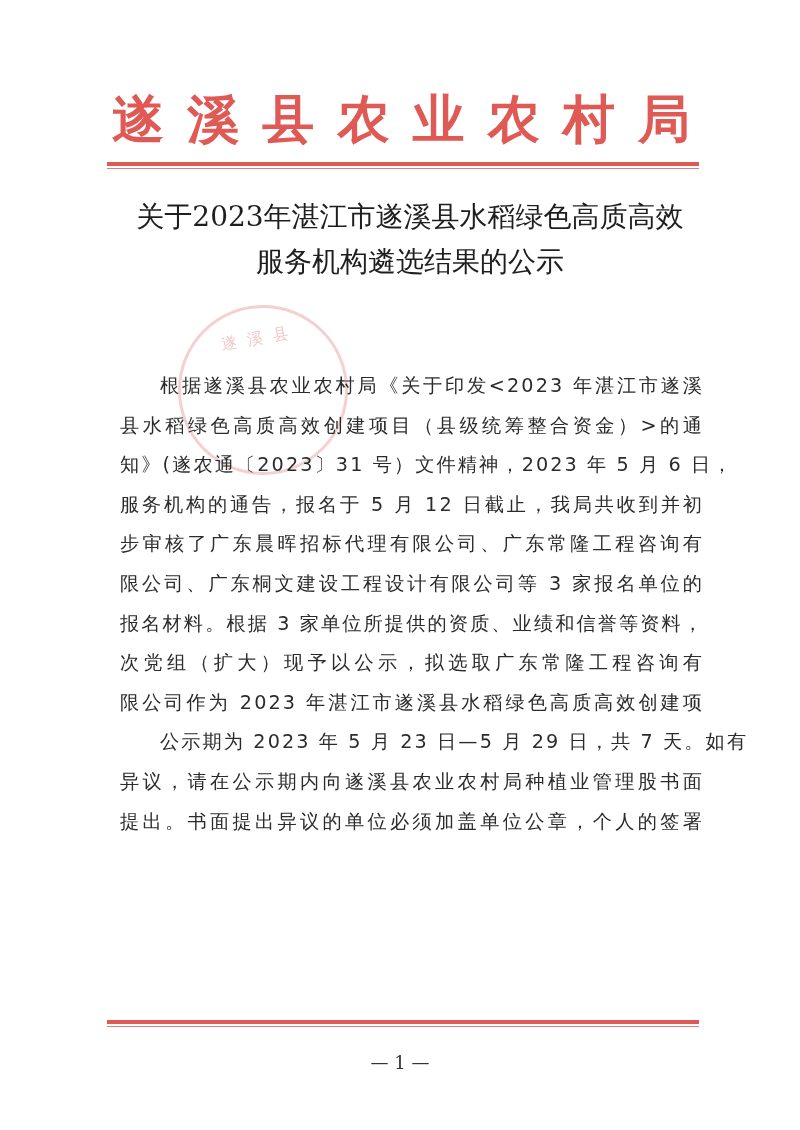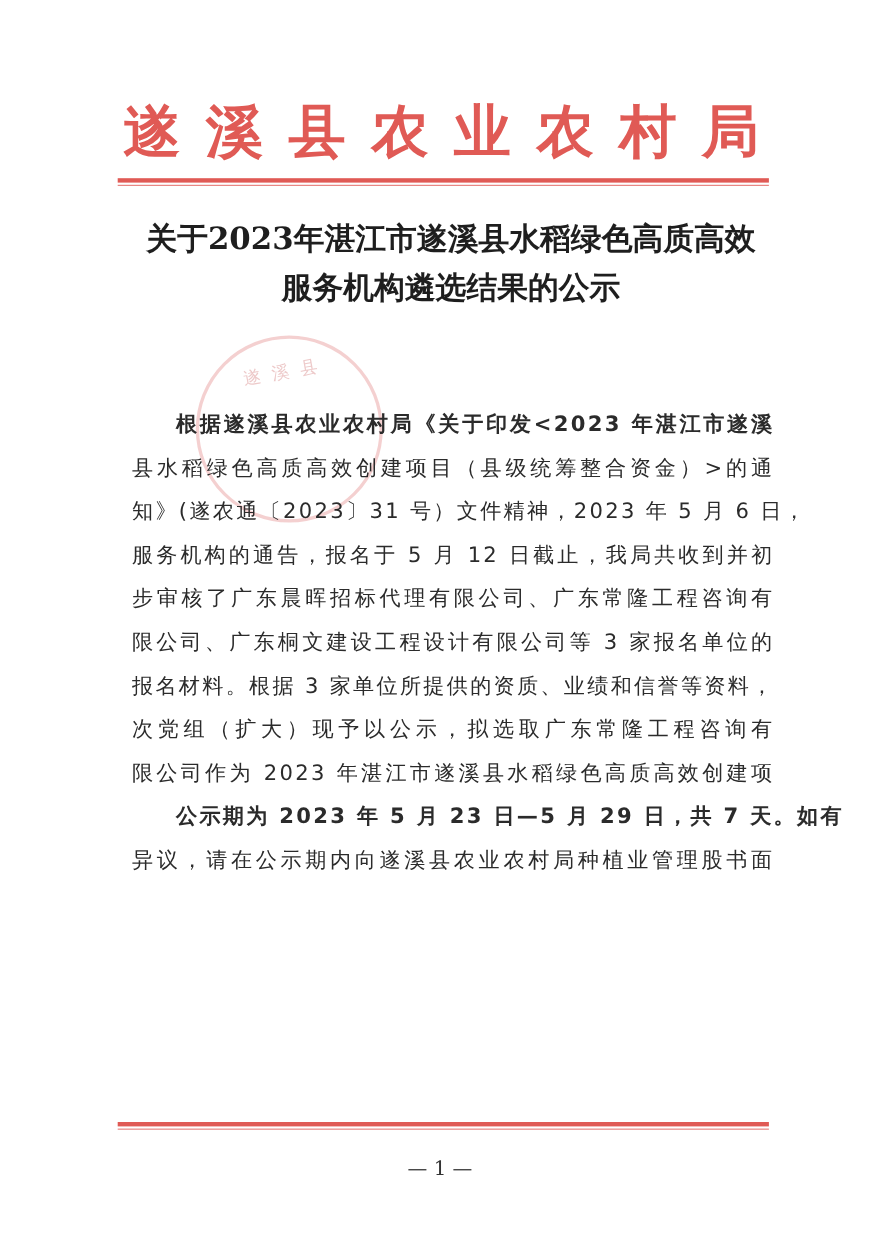--- a/index.html
+++ b/index.html
@@ -10,37 +10,37 @@
     color: #e05a55; letter-spacing: 12px; line-height: 64px; white-space: nowrap;
     text-align: justify; text-align-last: justify;
   }
   .rule { position: absolute; left: 107px; width: 592px; background: #e05a55; }
   .rule-top-thick { top: 162px; height: 4px; }
   .rule-top-thin { top: 168px; height: 1px; opacity: 0.8; }
   .rule-bot-thick { top: 1020px; height: 4px; }
   .rule-bot-thin { top: 1026px; height: 1px; opacity: 0.8; }
   .doc-title {
     position: absolute; left: 100px; top: 194px; width: 620px;
-    font-family: "DejaVu Serif", serif; font-weight: bold; font-size: 28px;
+    font-family: "DejaVu Serif", serif; font-weight: normal; font-size: 28px;
     line-height: 45px; text-align: center; color: #1e1e1e;
   }
   .doc-title div { white-space: nowrap; }
   .seal {
     position: absolute; left: 178px; top: 305px; width: 170px; height: 170px;
     border-radius: 50%; border: 3px solid rgba(224,120,120,0.35);
     box-sizing: border-box;
   }
   .seal-text { position: absolute; left: 40px; top: 20px; font-size: 16px; color: rgba(210,120,120,0.4); letter-spacing: 10px; transform: rotate(-10deg); }
   .body-text {
     position: absolute; left: 120px; top: 366px; width: 584px;
     font-family: "DejaVu Sans", sans-serif; font-size: 19.2px; line-height: 39.6px;
     color: #2b2b2b; text-align: justify; letter-spacing: 2.1px;
   }
   .line { white-space: nowrap; text-align: justify; text-align-last: justify; }
-  .indent { padding-left: 40px; font-weight: bold; }
+  .indent { padding-left: 40px; }
   .page-number {
     position: absolute; left: 0; width: 800px; top: 1052px; text-align: center;
     font-family: "DejaVu Serif", serif; font-size: 18px; color: #333;
   }
 </style>
 </head>
 <body>
 
 <div class="header-title">遂溪县农业农村局</div>
 <div class="rule rule-top-thick"></div>
@@ -60,18 +60,19 @@
   <div class="line">县水稻绿色高质高效创建项目（县级统筹整合资金）&gt;的通</div>
   <div class="line">知》(遂农通〔2023〕31 号）文件精神，2023 年 5 月 6 日，</div>
   <div class="line">服务机构的通告，报名于 5 月 12 日截止，我局共收到并初</div>
   <div class="line">步审核了广东晨晖招标代理有限公司、广东常隆工程咨询有</div>
   <div class="line">限公司、广东桐文建设工程设计有限公司等 3 家报名单位的</div>
   <div class="line">报名材料。根据 3 家单位所提供的资质、业绩和信誉等资料，</div>
   <div class="line">次党组（扩大）现予以公示，拟选取广东常隆工程咨询有</div>
   <div class="line">限公司作为 2023 年湛江市遂溪县水稻绿色高质高效创建项</div>
   <div class="line indent">公示期为 2023 年 5 月 23 日—5 月 29 日，共 7 天。如有</div>
   <div class="line">异议，请在公示期内向遂溪县农业农村局种植业管理股书面</div>
+  <div class="line">提出。书面提出异议的单位必须加盖单位公章，个人的签署</div>
 </div>
 
 <div class="rule rule-bot-thick"></div>
 <div class="rule rule-bot-thin"></div>
 
 <div class="page-number">— 1 —</div>
 
 </body></html>

